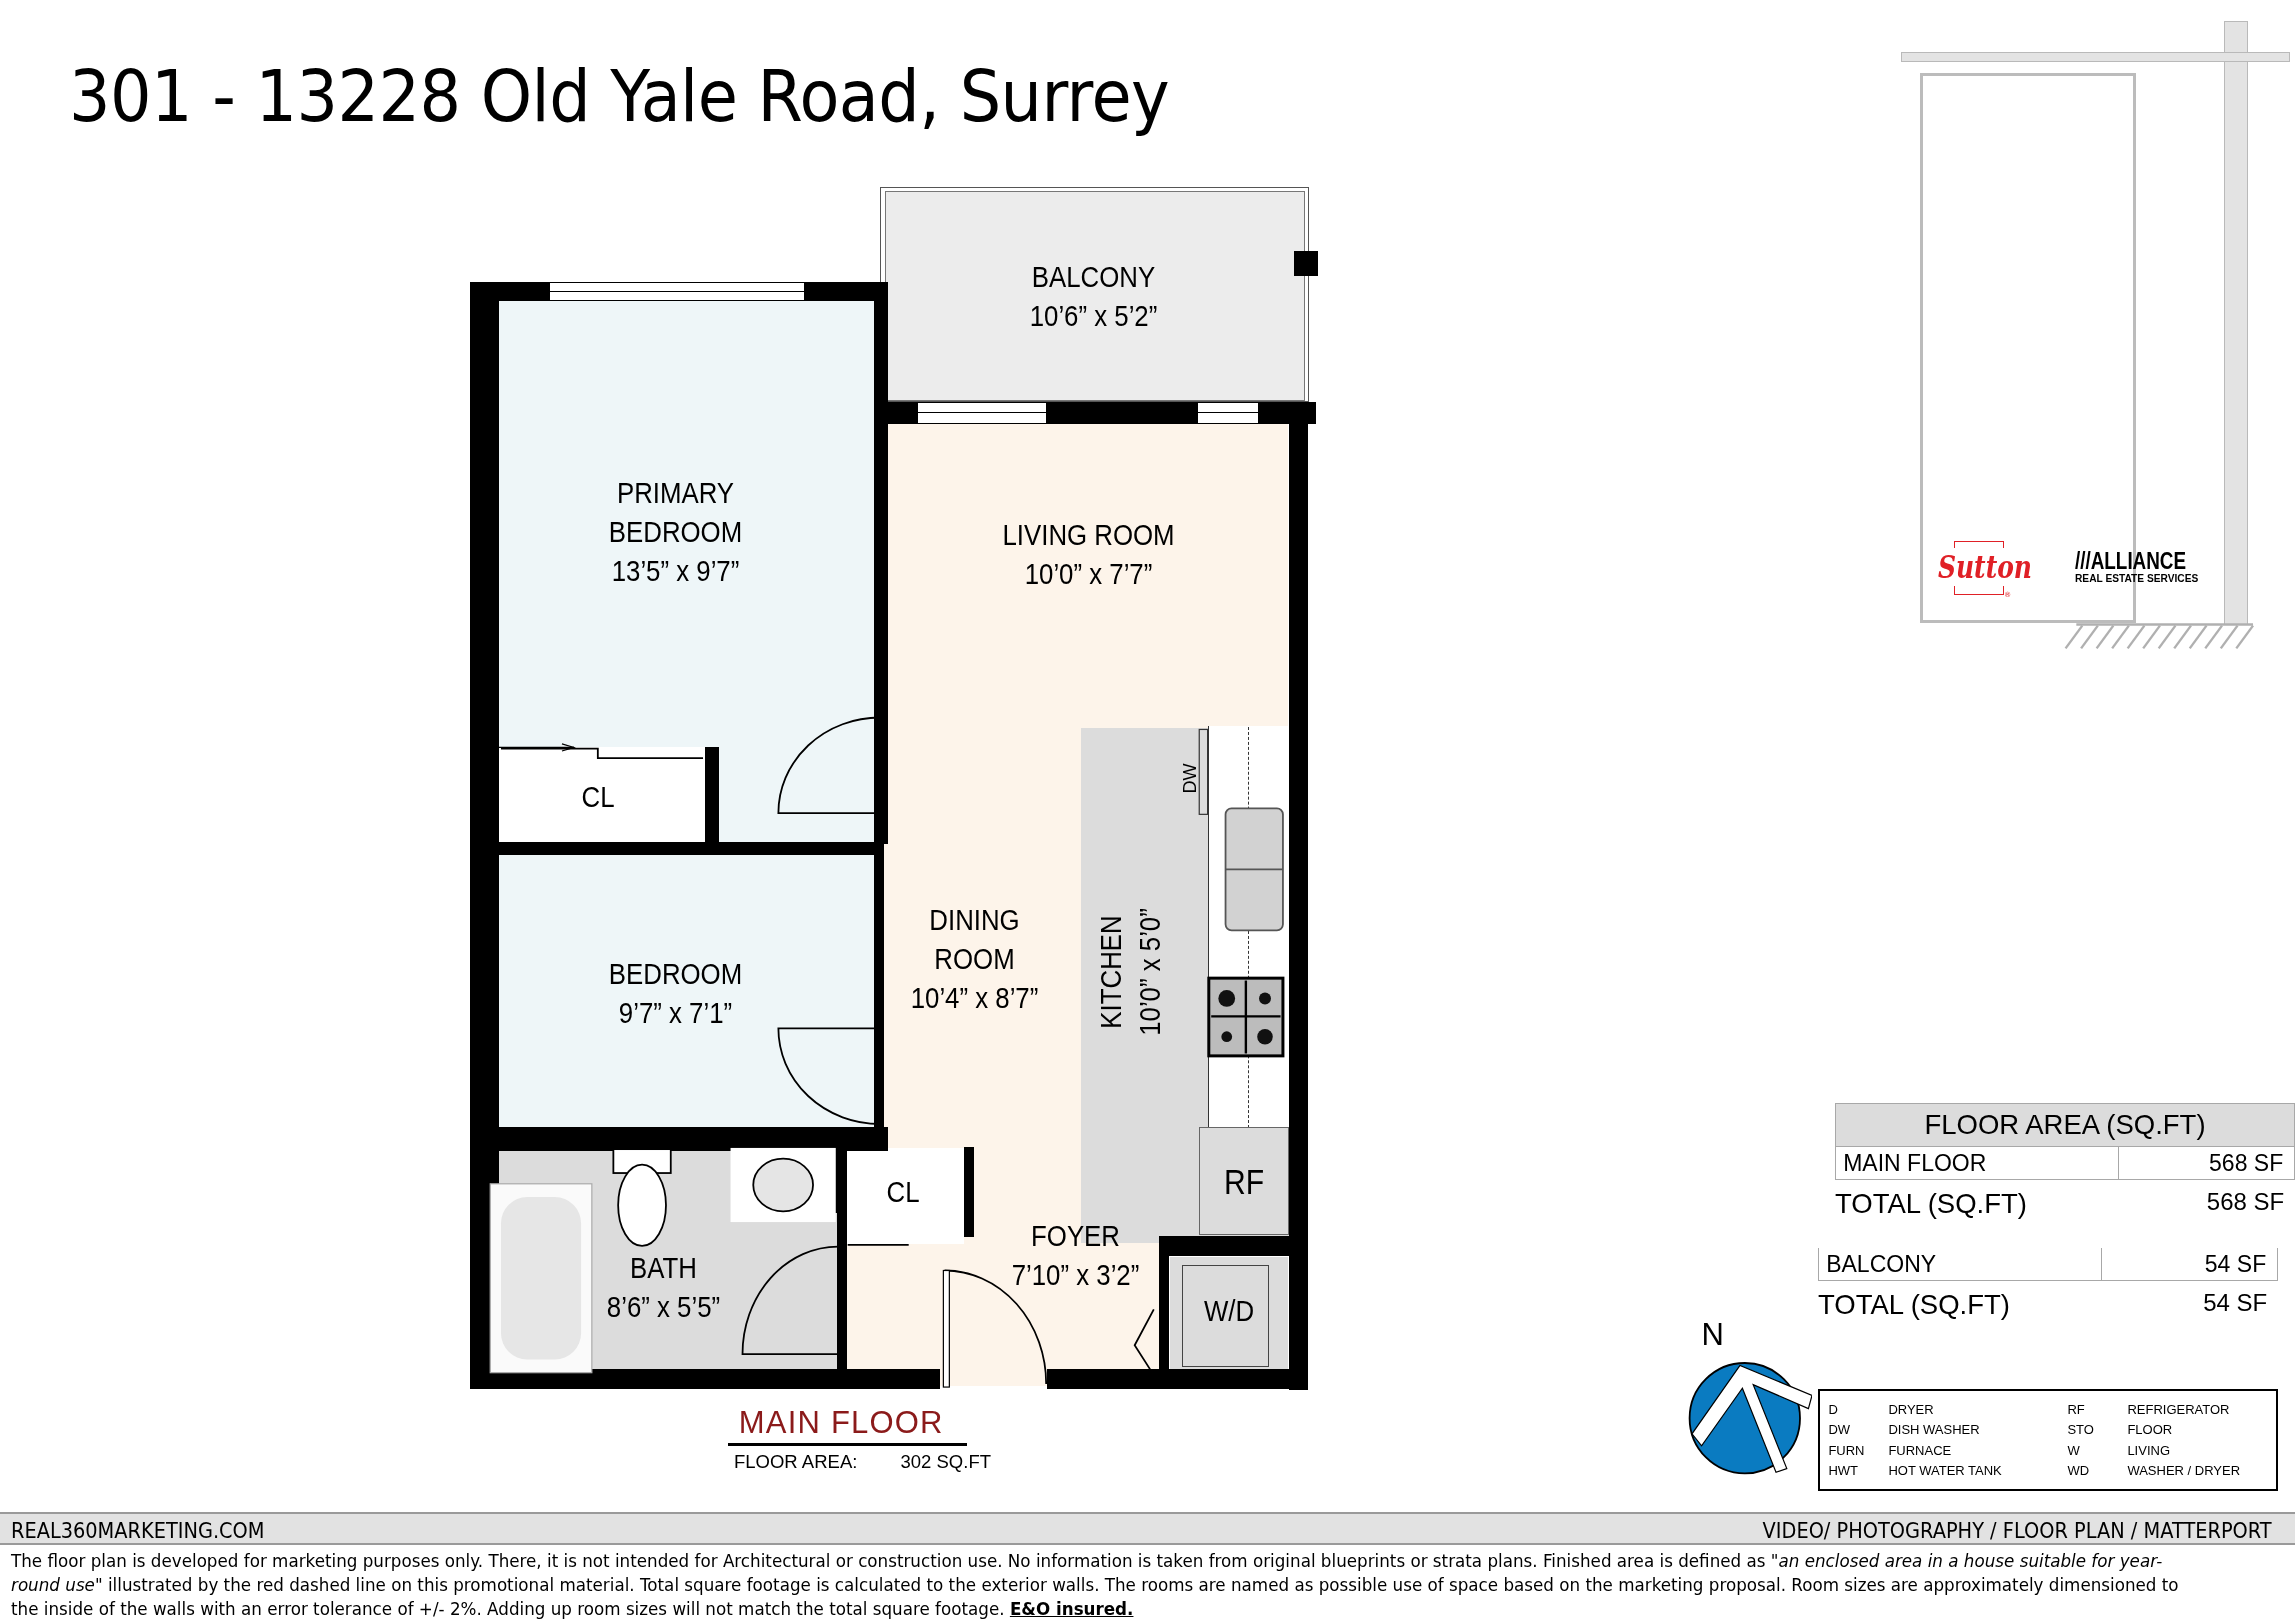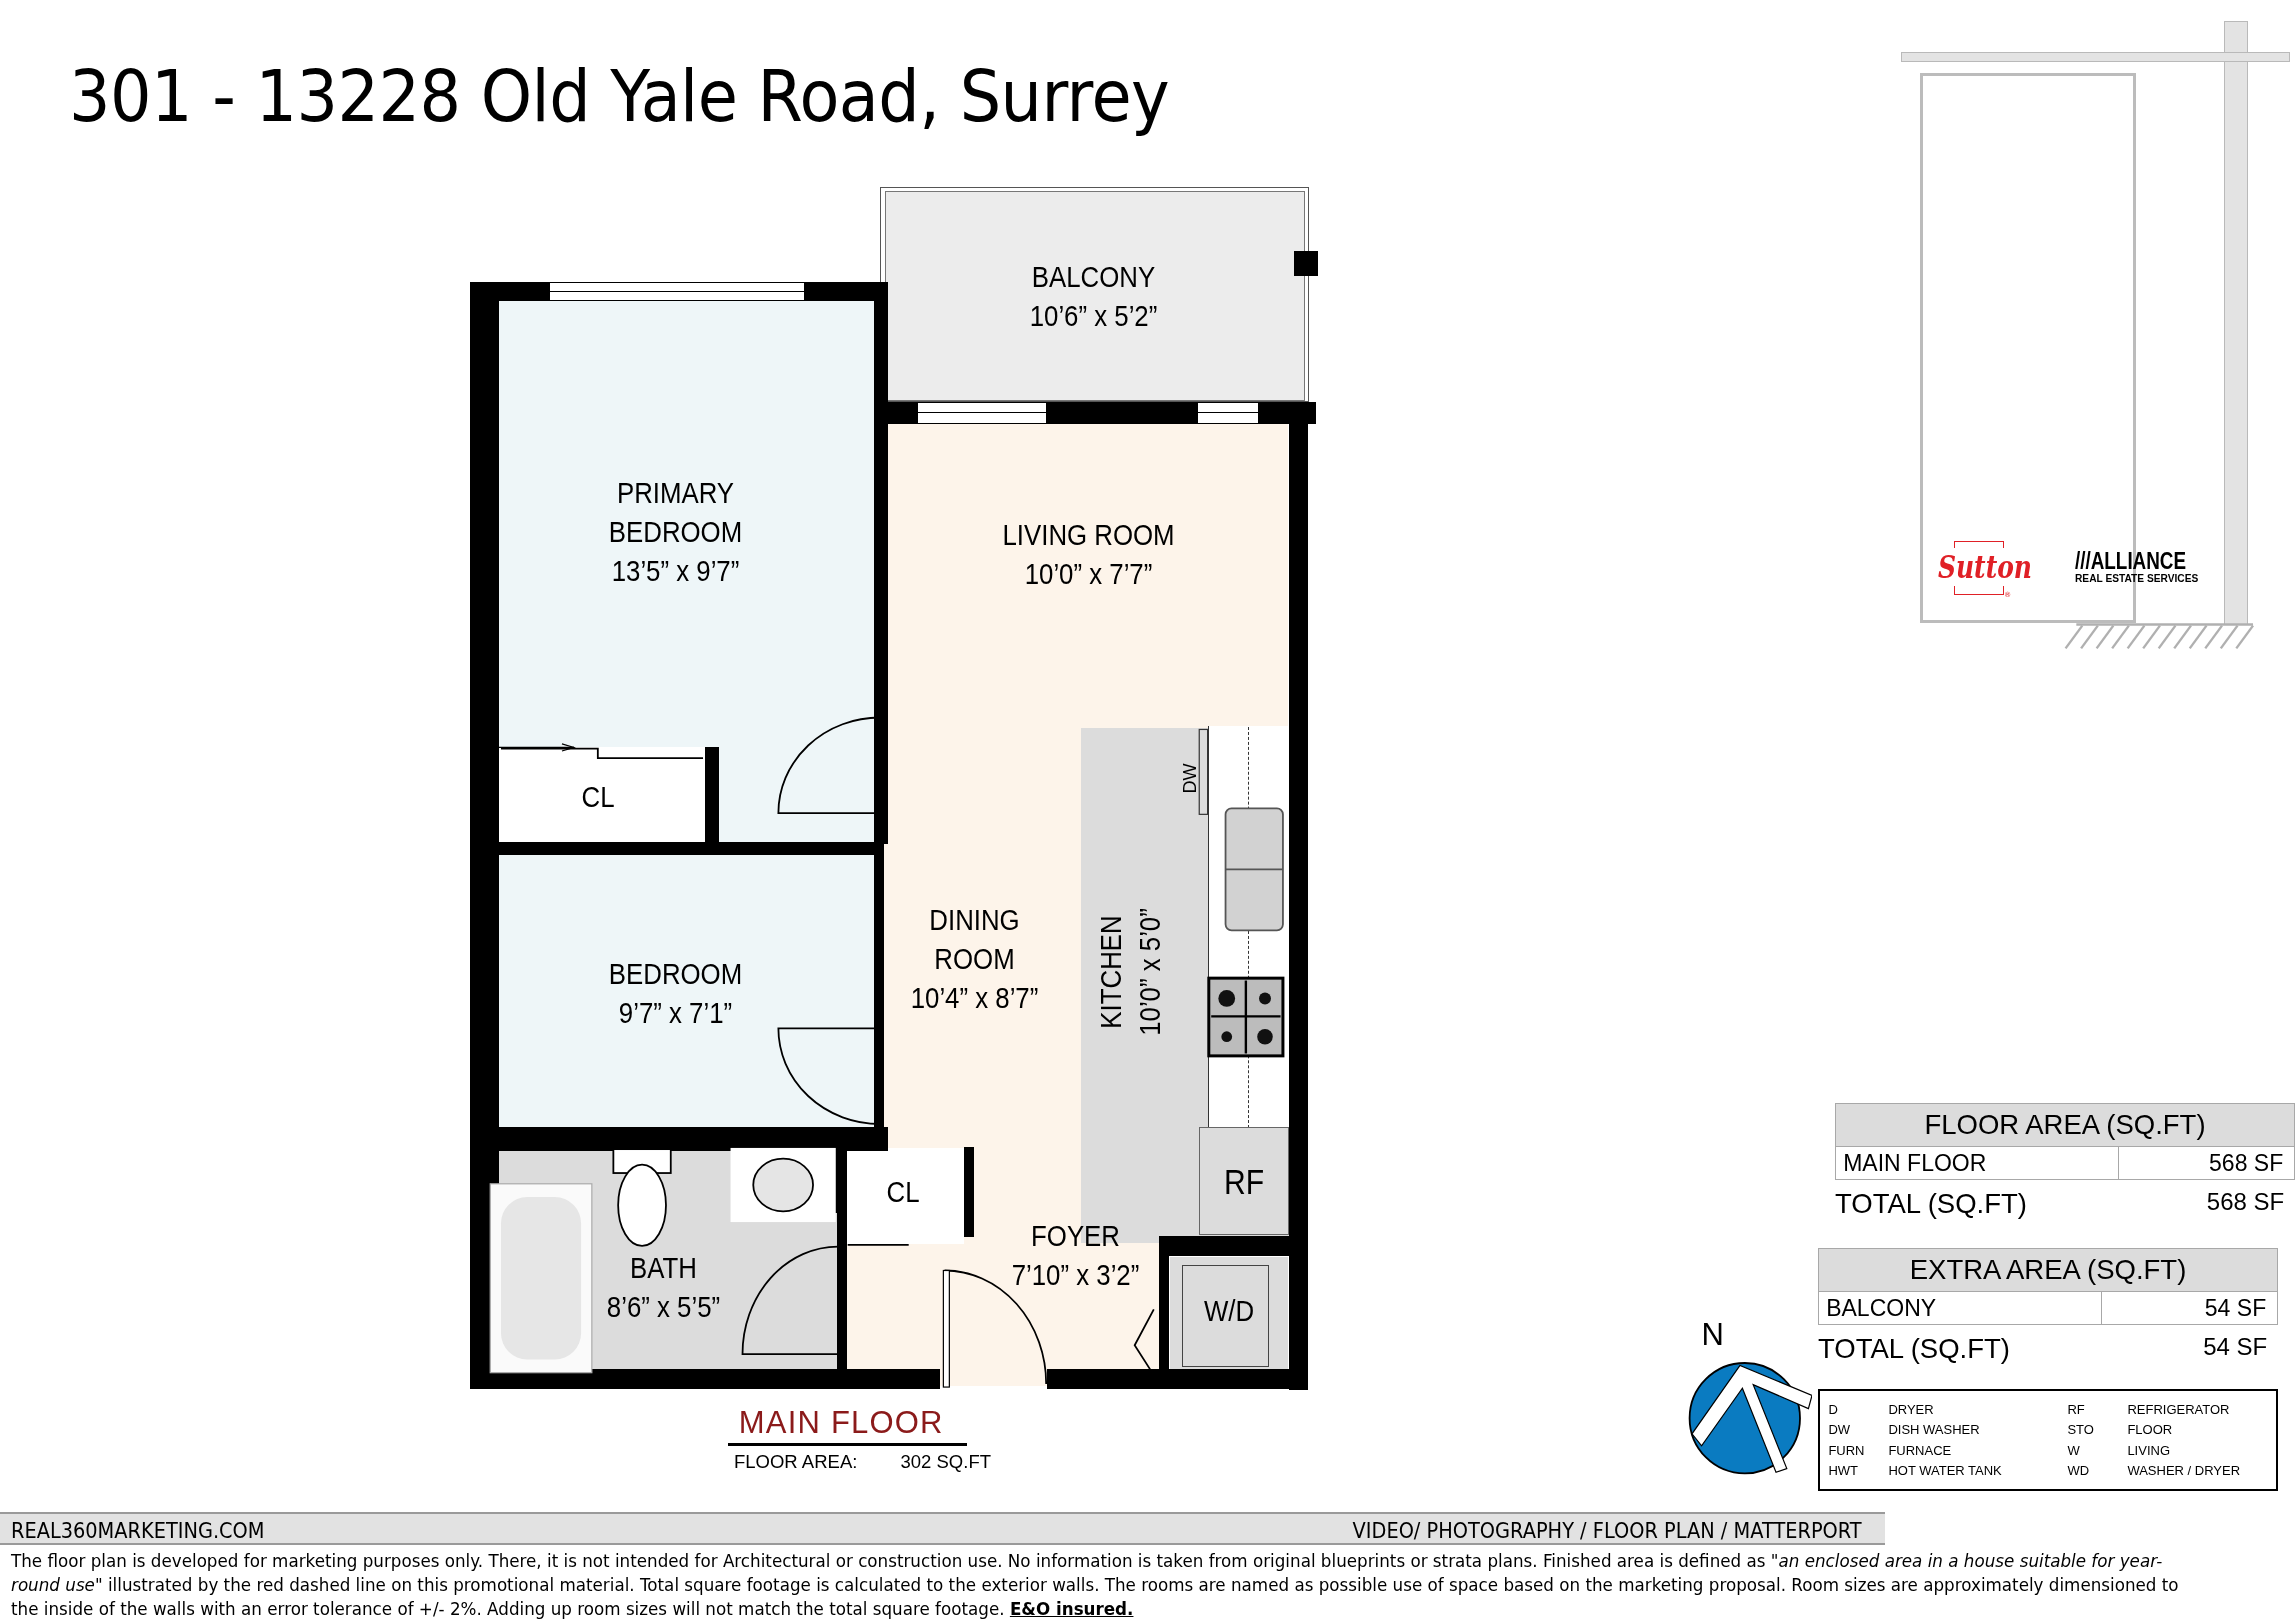--- a/index.html
+++ b/index.html
@@ -213,21 +213,20 @@
     <div class="c1">MAIN FLOOR</div>
     <div class="c2">568 SF</div>
   </div>
   <div class="tbl-total" style="margin-top:8.4px;">
     <span>TOTAL (SQ.FT)</span>
     <span style="padding-right:10.8px;font-size:24px;">568 SF</span>
   </div>
 </div>
 
 <div class="abs" style="left:1818px;top:1248px;width:460px;">
-  <div class="tbl-head">EXTRA AREA (SQ.FT)</div>
   <div class="tbl-row">
     <div class="c1">BALCONY</div>
     <div class="c2">54 SF</div>
   </div>
   <div class="tbl-total" style="margin-top:8.4px;">
     <span>TOTAL (SQ.FT)</span>
     <span style="padding-right:10.8px;font-size:24px;">54 SF</span>
   </div>
 </div>
 
@@ -253,21 +252,21 @@
     <span>FURNACE</span>
     <span>W</span>
     <span>LIVING</span>
     <span>HWT</span>
     <span>HOT WATER TANK</span>
     <span>WD</span>
     <span>WASHER / DRYER</span>
   </div>
 </div>
 
-<div class="abs bar" style="left:0;top:1512px;width:1885px;height:33px;">
+<div class="abs bar" style="left:0;top:1512px;width:2295px;height:33px;">
   <span class="abs" style="left:10.8px;top:3.6px;font-family:'DejaVu Sans',sans-serif;font-size:21.5px;transform:scaleX(0.9);transform-origin:left;white-space:nowrap;">REAL360MARKETING.COM</span>
   <span class="abs" style="right:23px;top:3.6px;font-family:'DejaVu Sans',sans-serif;font-size:21.5px;transform:scaleX(0.9);transform-origin:right;white-space:nowrap;">VIDEO/ PHOTOGRAPHY / FLOOR PLAN / MATTERPORT</span>
 </div>
 
 <div class="abs disclaimer" style="left:10.8px;top:1549px;width:2343px;transform:scaleX(0.93);transform-origin:left;">
   <span>The floor plan is developed for marketing purposes only. There, it is not intended for Architectural or construction use. No information is  taken from original blueprints or strata plans. Finished area is defined as  </span><i>"an enclosed area in a house suitable for year-round use"</i><span> illustrated by the red dashed line on this promotional material. Total square footage is calculated to the exterior walls. The rooms are named as possible use of space based on the marketing proposal. Room sizes are approximately dimensioned to the inside of the walls with an error tolerance of +/- 2%. Adding up room sizes will not match the total square footage. </span><b style="text-decoration:underline;">E&amp;O insured.</b>
 </div>
 
 
 </body></html>

